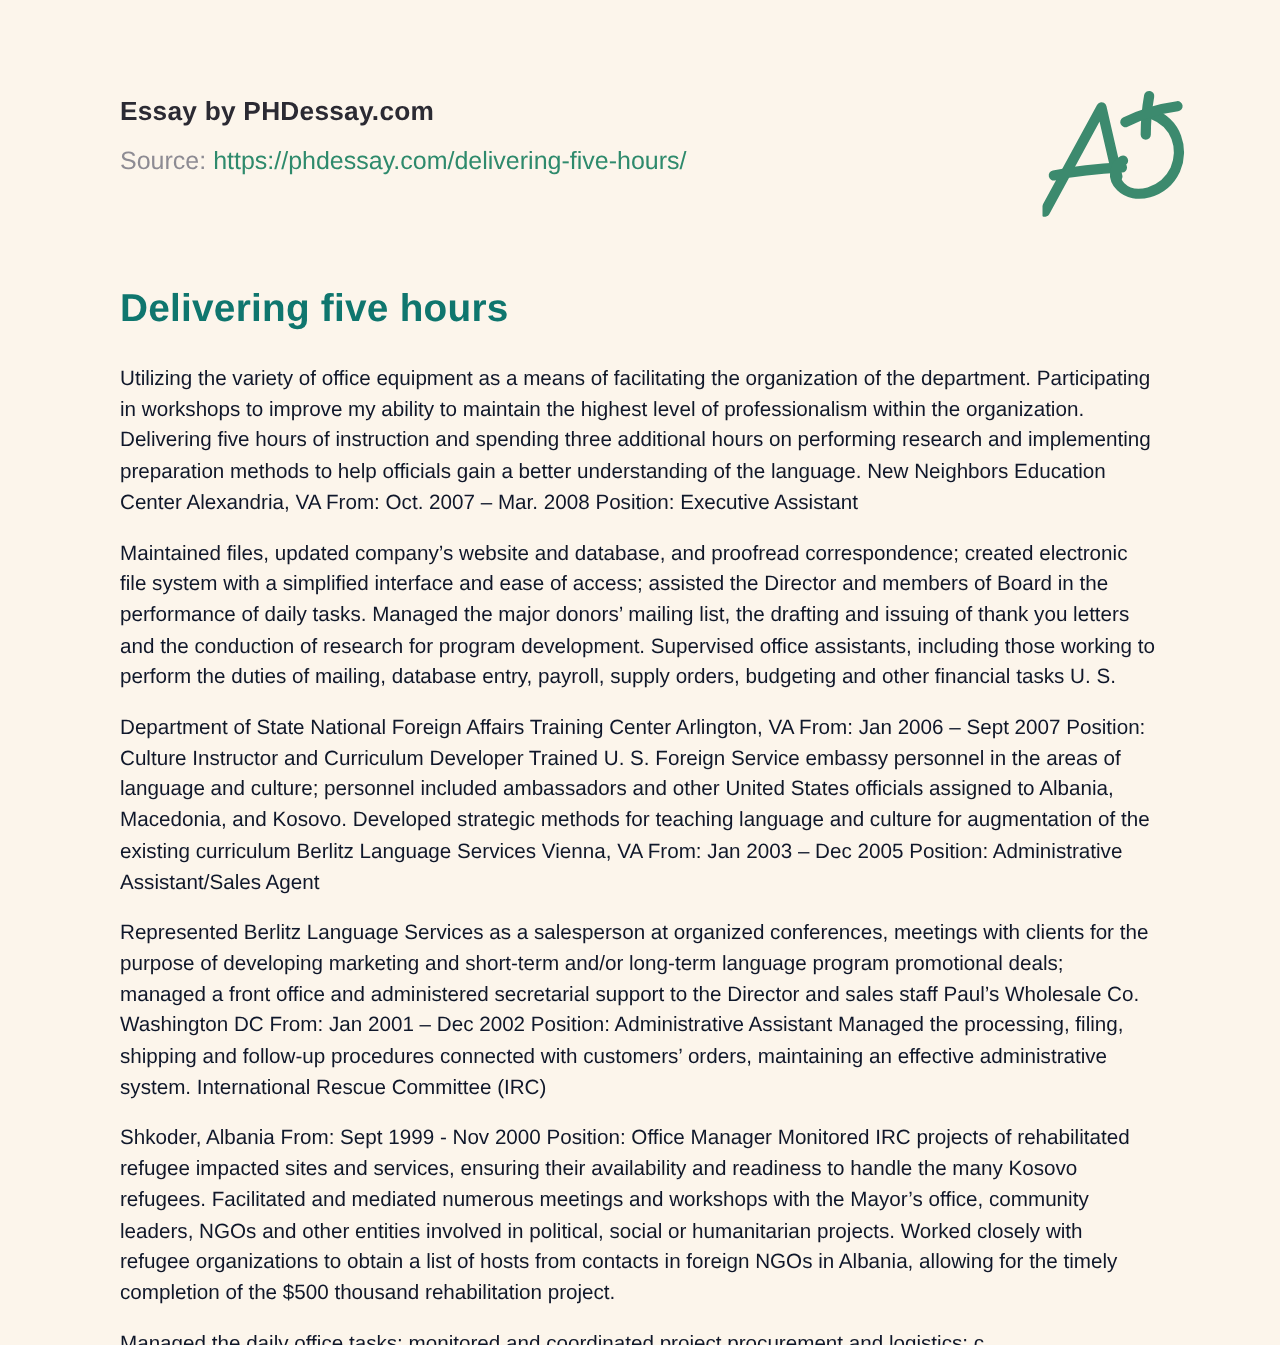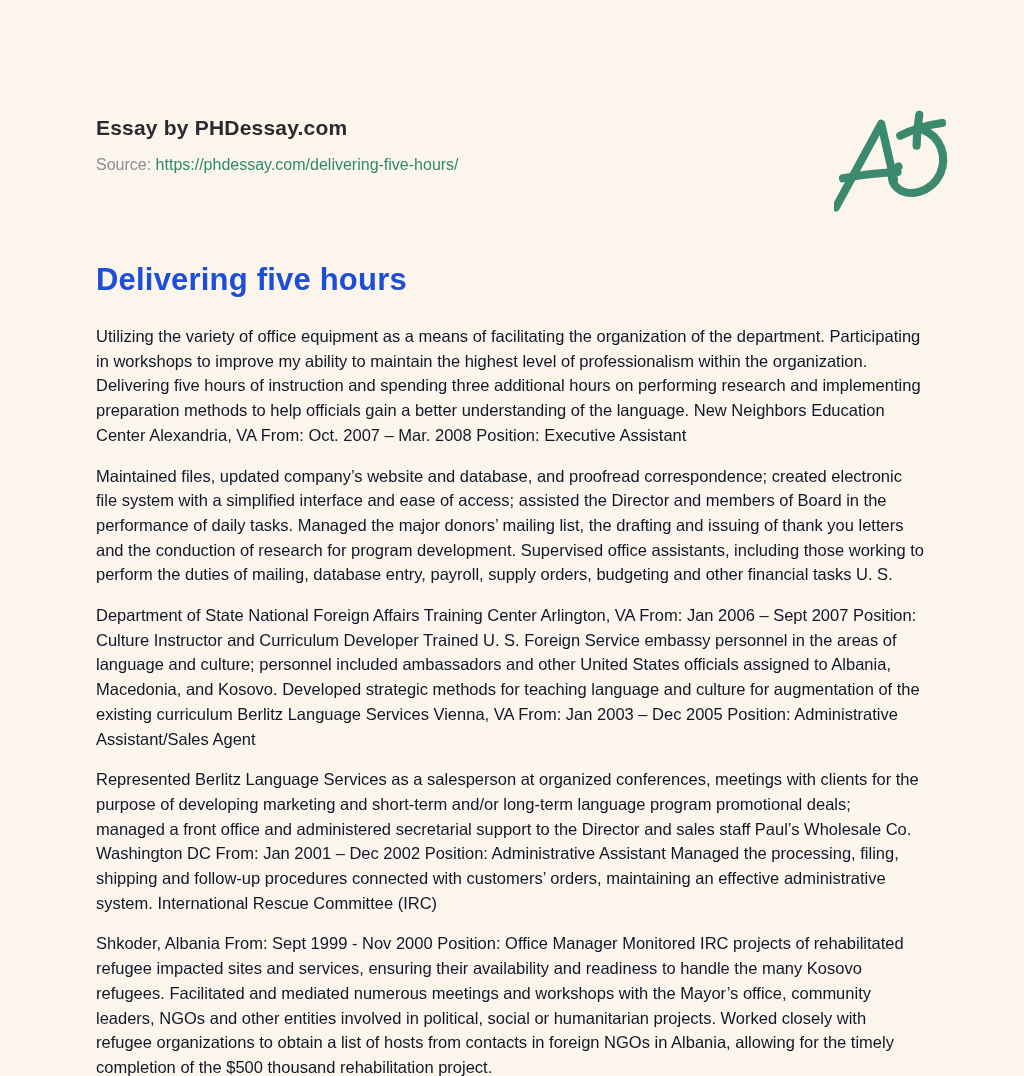--- a/index.html
+++ b/index.html
@@ -13,35 +13,35 @@
   body {
     background: #fcf5eb;
     font-family: "Liberation Sans", "DejaVu Sans", sans-serif;
     position: relative;
   }
 
   .page {
     position: relative;
     width: 1024px;
     height: 780px;
-    padding: 116px 100px 0 96px;
+    padding: 78px 100px 0 96px;
   }
 
   .header { position: relative; }
 
   .byline {
     font-size: 21px;
     font-weight: 700;
     letter-spacing: 0.2px;
     color: #2b2a33;
   }
 
   .source-line {
     margin-top: 16px;
-    font-size: 16px;
+    font-size: 20px;
     color: #8d8b93;
   }
 
   .source-line a {
     color: #2e8a6c;
     text-decoration: none;
   }
 
   .logo {
     position: absolute;
@@ -49,21 +49,21 @@
     left: 738px;
     width: 118px;
     height: 110px;
   }
 
   .essay-title {
     margin-top: 88px;
     font-size: 31px;
     font-weight: 700;
     letter-spacing: 0.2px;
-    color: #1d4ed8;
+    color: #0f766e;
   }
 
   .essay-body {
     margin-top: 26px;
   }
 
   .essay-body p {
     font-size: 16.5px;
     line-height: 24.7px;
     color: #0f172a;

